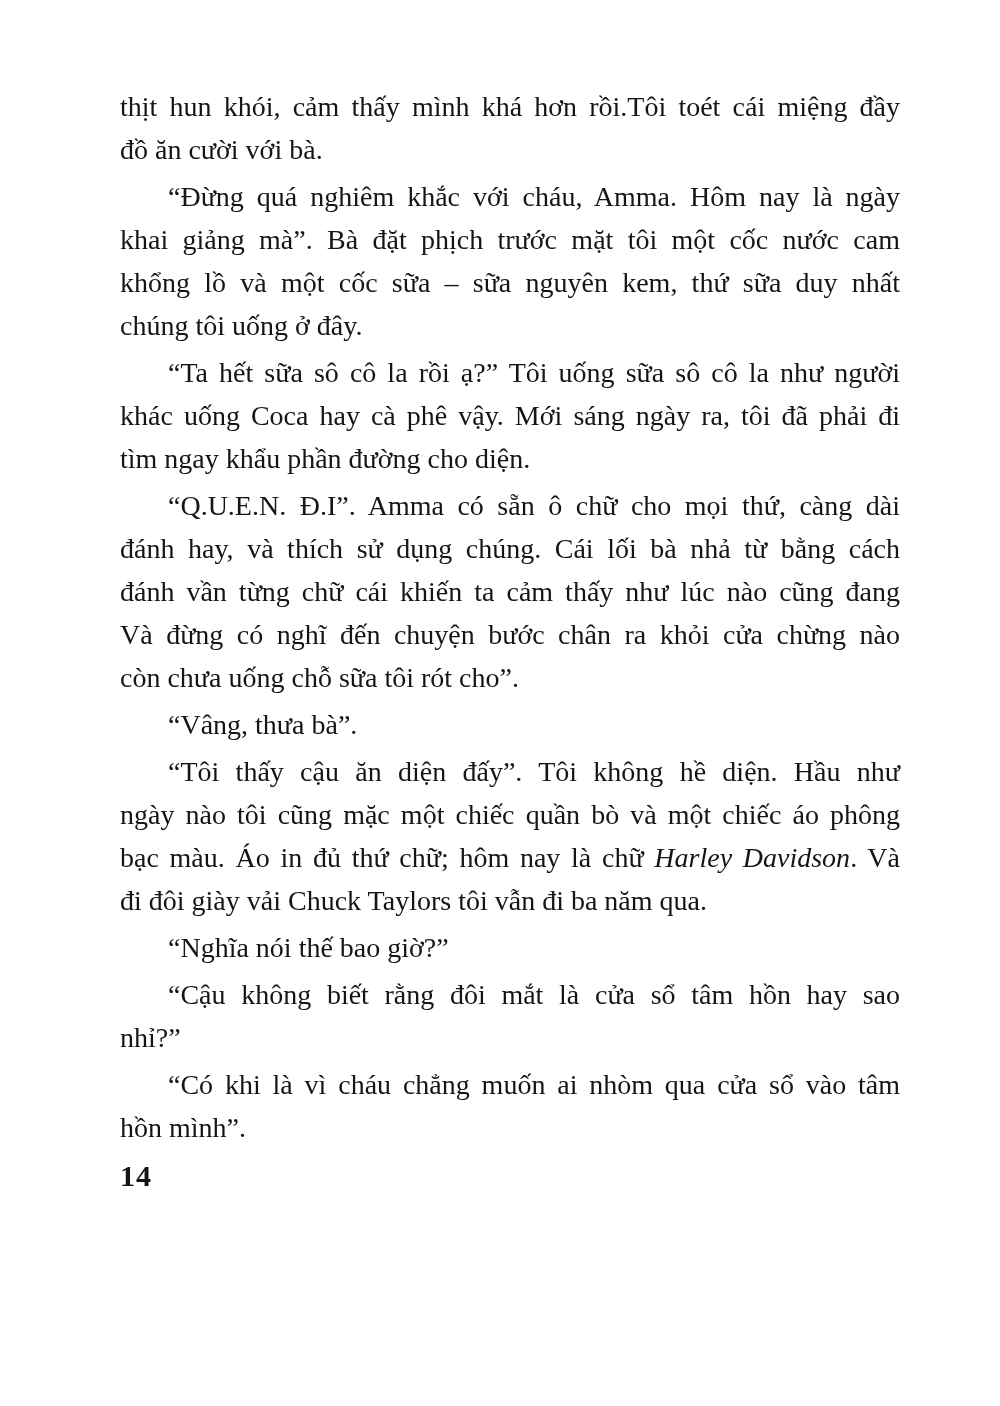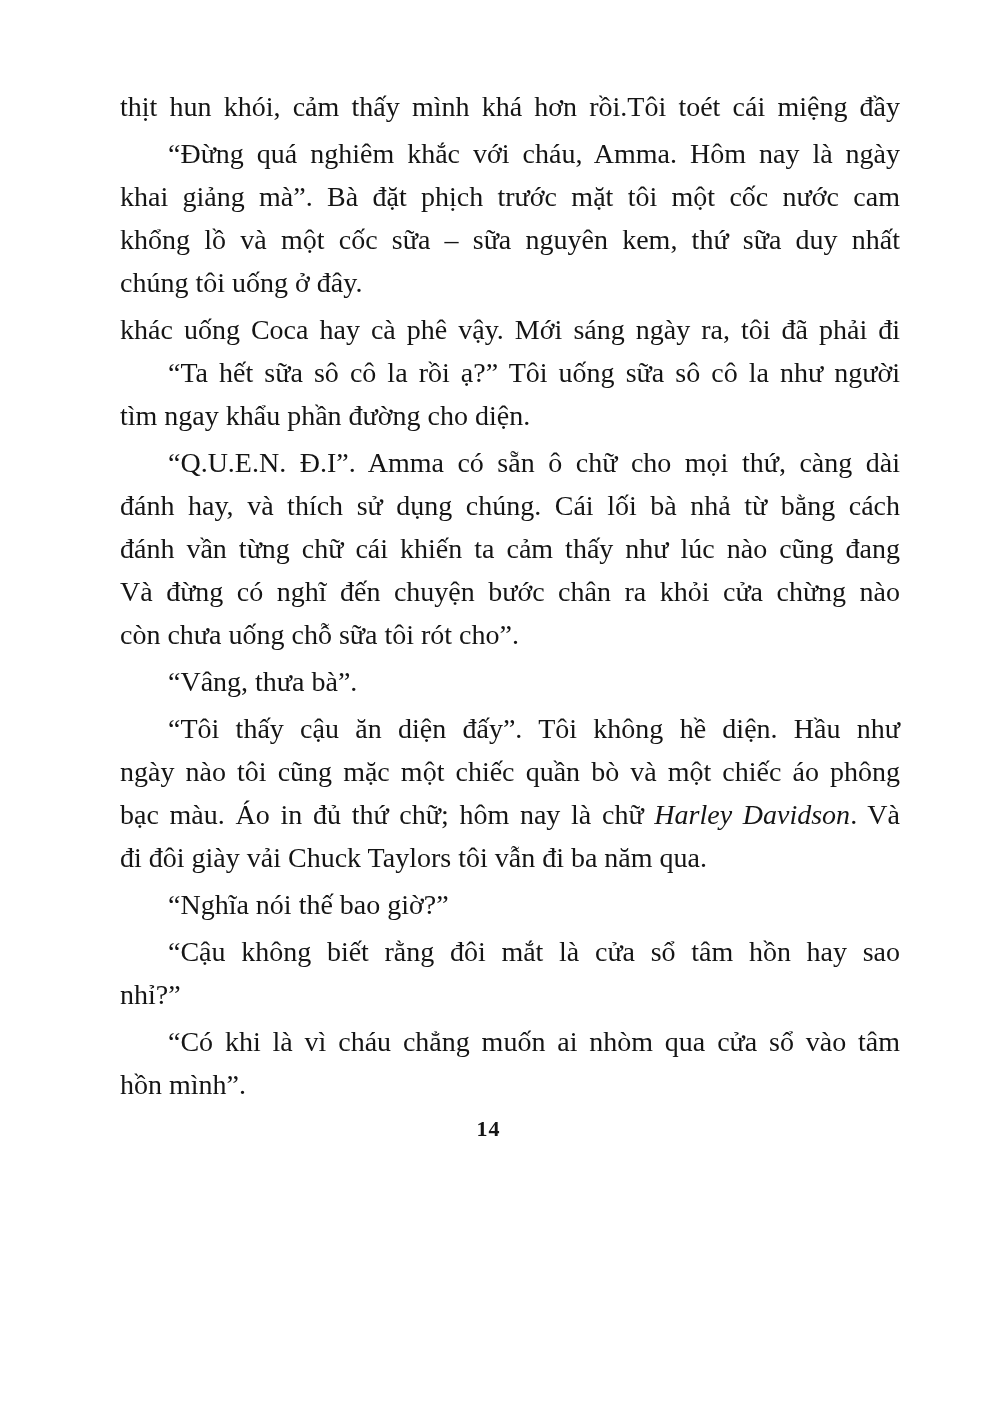--- a/index.html
+++ b/index.html
@@ -34,43 +34,43 @@
     text-align-last: justify;
   }
   .line.last {
     text-align-last: left;
   }
   .line.first-indent {
     padding-left: 48px;
   }
   .page-number {
     margin-top: 10px;
-    text-align: center;
-    font-size: 22px;
+    font-size: 30px;
     font-weight: 700;
     letter-spacing: 1px;
   }
 </style>
 </head>
 <body>
 
 <div class="page">
   <div class="text-column">
       <div class="para">
         <div class="line">thịt hun khói, cảm thấy mình khá hơn rồi.Tôi toét cái miệng đầy</div>
+        <div class="line last">đồ ăn cười với bà.</div>
       </div>
       <div class="para">
         <div class="line first-indent">“Đừng quá nghiêm khắc với cháu, Amma. Hôm nay là ngày</div>
         <div class="line">khai giảng mà”. Bà đặt phịch trước mặt tôi một cốc nước cam</div>
         <div class="line">khổng lồ và một cốc sữa – sữa nguyên kem, thứ sữa duy nhất</div>
         <div class="line last">chúng tôi uống ở đây.</div>
       </div>
       <div class="para">
+        <div class="line first-indent">“Ta hết sữa sô cô la rồi ạ?” Tôi uống sữa sô cô la như người</div>
         <div class="line">khác uống Coca hay cà phê vậy. Mới sáng ngày ra, tôi đã phải đi</div>
-        <div class="line first-indent">“Ta hết sữa sô cô la rồi ạ?” Tôi uống sữa sô cô la như người</div>
         <div class="line last">tìm ngay khẩu phần đường cho diện.</div>
       </div>
       <div class="para">
         <div class="line first-indent">“Q.U.E.N. Đ.I”. Amma có sẵn ô chữ cho mọi thứ, càng dài</div>
         <div class="line">đánh hay, và thích sử dụng chúng. Cái lối bà nhả từ bằng cách</div>
         <div class="line">đánh vần từng chữ cái khiến ta cảm thấy như lúc nào cũng đang</div>
         <div class="line">Và đừng có nghĩ đến chuyện bước chân ra khỏi cửa chừng nào</div>
         <div class="line last">còn chưa uống chỗ sữa tôi rót cho”.</div>
       </div>
       <div class="para">

